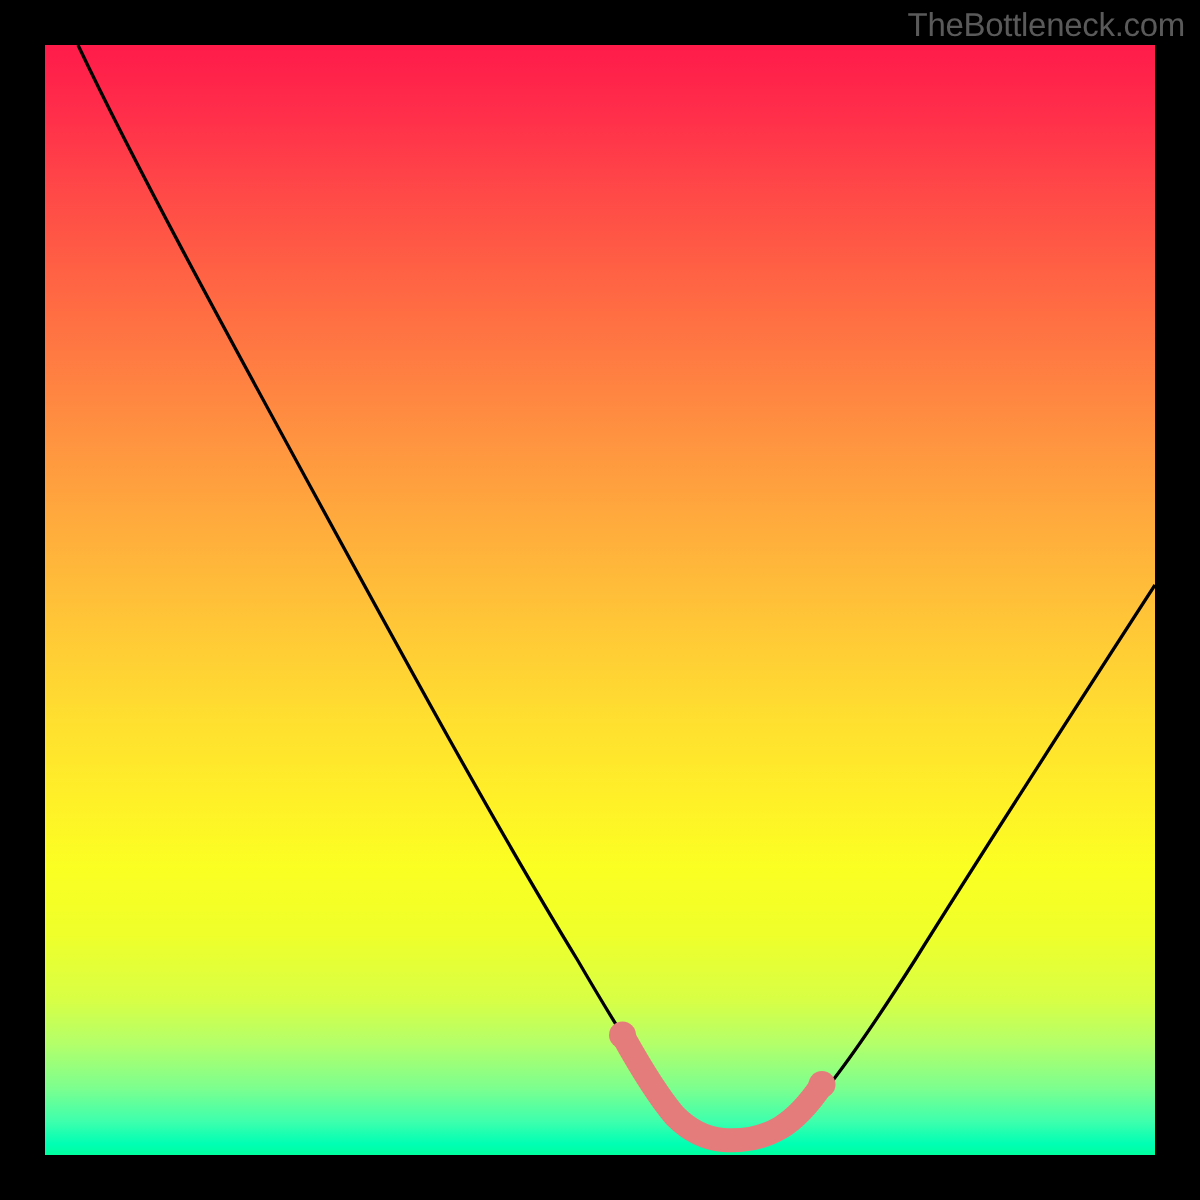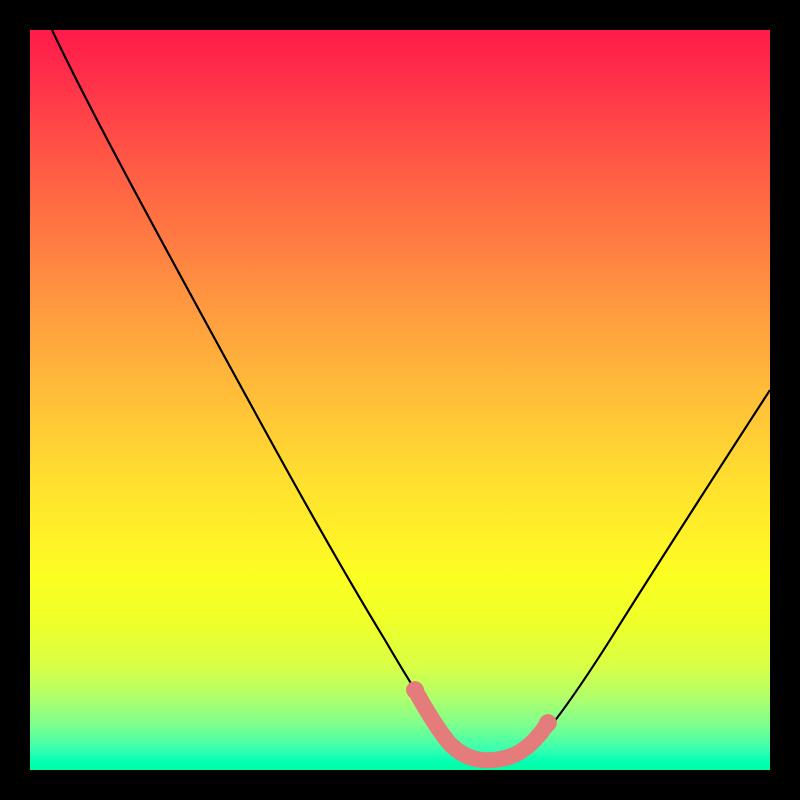--- a/index.html
+++ b/index.html
@@ -59,20 +59,21 @@
     top: 30px;
     width: 740px;
     height: 740px;
     z-index: 2;
   }
 </style>
 </head>
 <body>
 
 <div class="chart-container">
+  <div class="watermark">TheBottleneck.com</div>
   <div class="plot-area"></div>
   <svg class="curve" viewBox="0 0 740 740" preserveAspectRatio="none">
     <path d="M 22 0
          C 60 80, 120 190, 180 300
          C 240 410, 300 520, 355 610
          C 390 670, 410 700, 425 715
          C 432 722, 438 726, 445 728
          C 455 730, 470 730, 480 728
          C 490 726, 497 722, 503 716
          C 520 700, 545 665, 580 610

